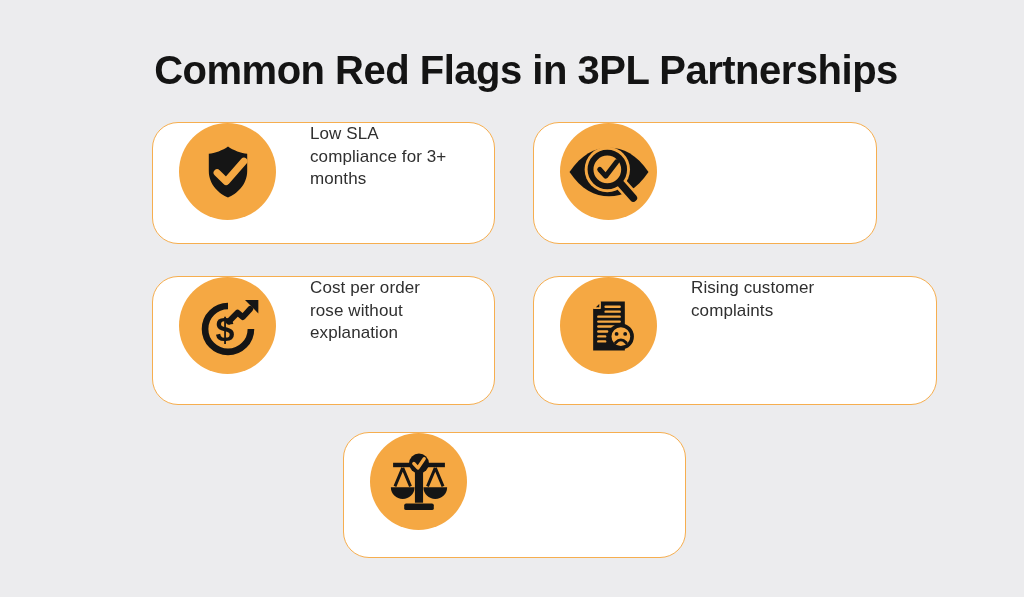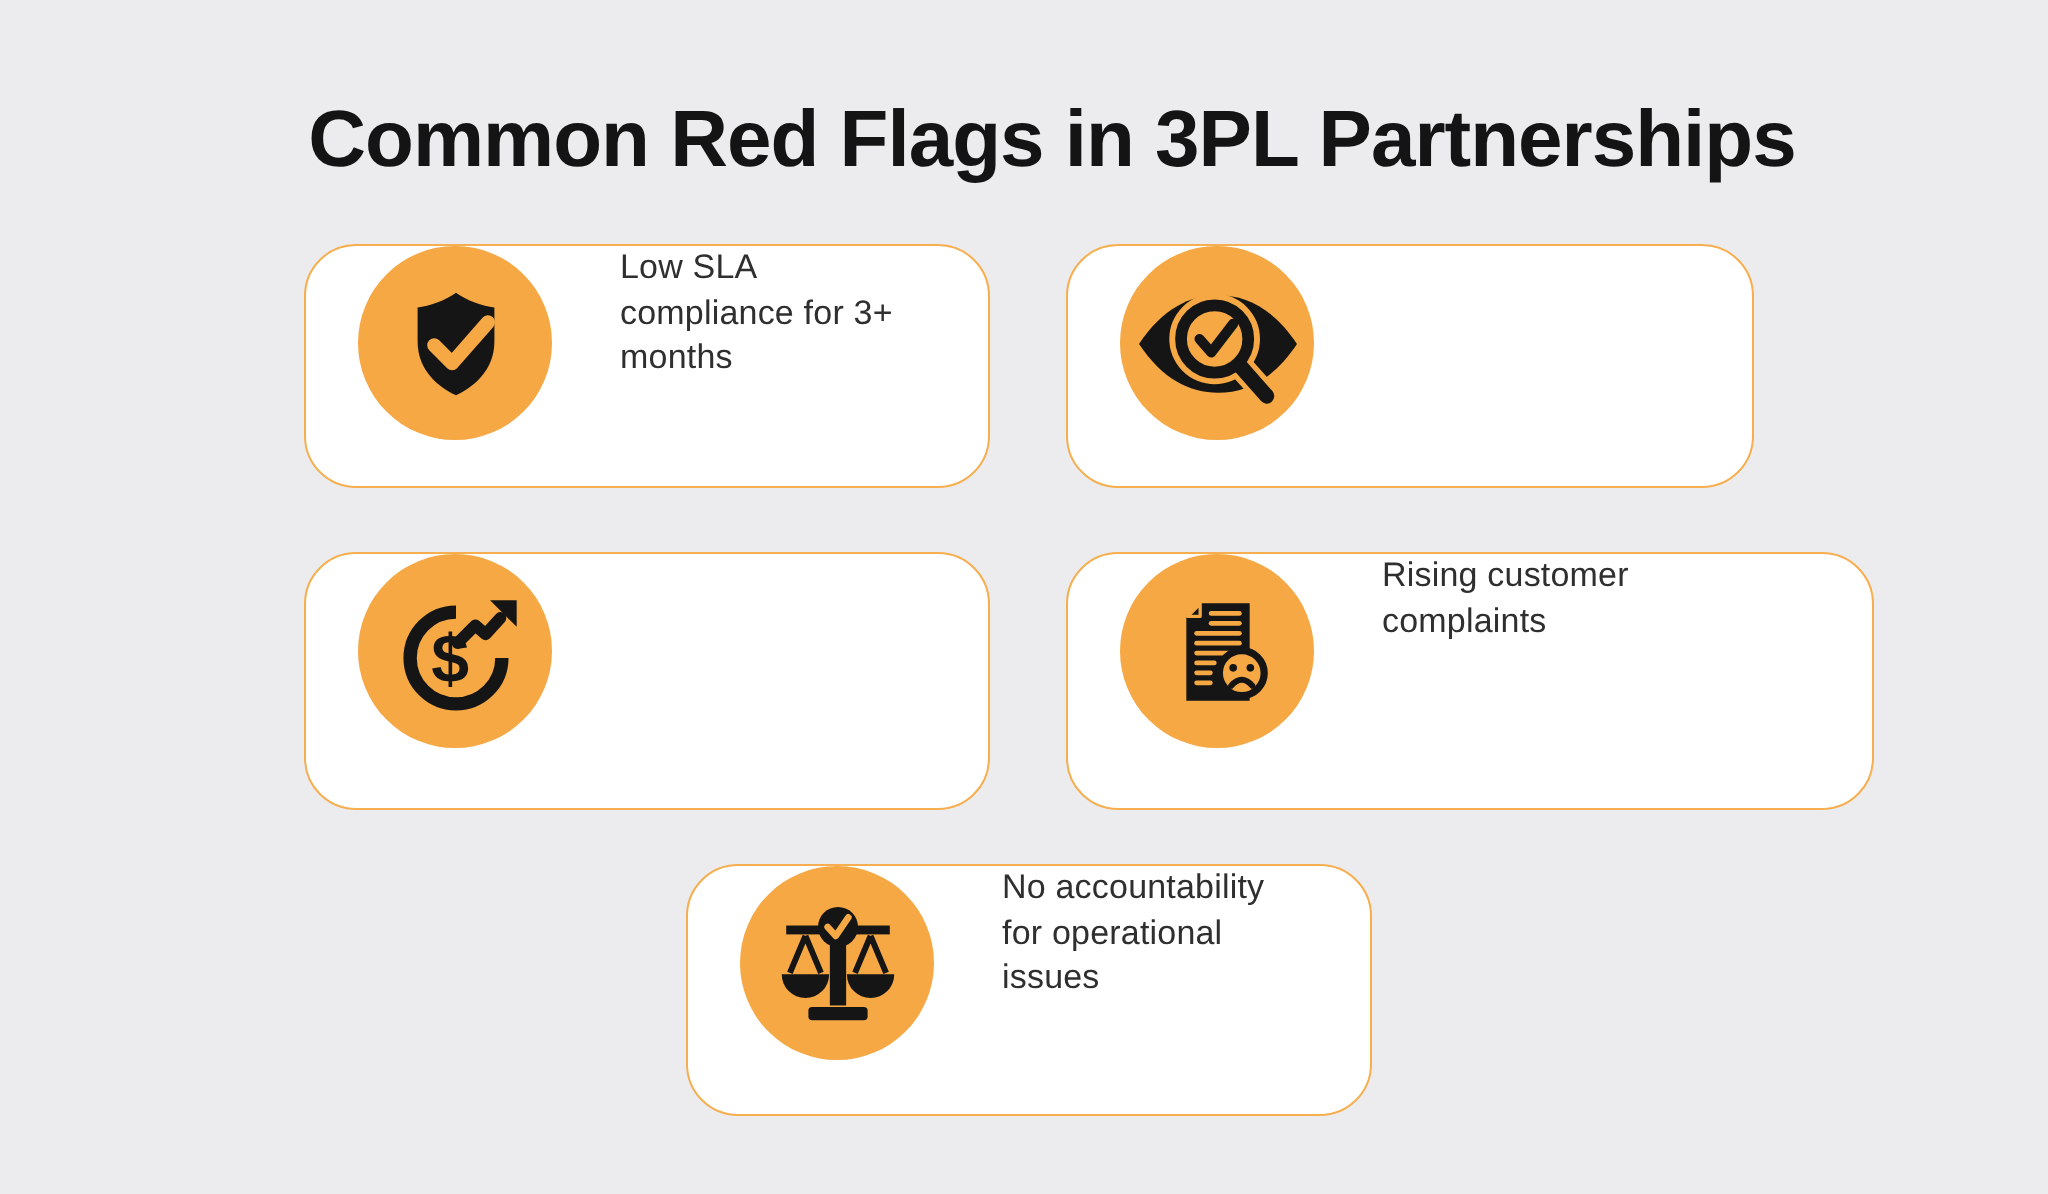--- a/index.html
+++ b/index.html
@@ -60,20 +60,23 @@
 
 <div class="card" style="left:152px;top:276px;width:343px;height:129px">
   <div class="circle">
     <svg width="74" height="74" viewBox="0 0 100 100">
       <path d="M50 23 A31 31 0 1 0 81 54" fill="none" stroke="#151515" stroke-width="9"></path>
       <polyline points="51,44 63,32 70,38 80,27" fill="none" stroke="#151515" stroke-width="8" stroke-linejoin="round" stroke-linecap="round"></polyline>
       <polygon points="73,15 91,15 91,33" fill="#151515"></polygon>
       <text x="46" y="70" text-anchor="middle" font-family="'Liberation Sans','DejaVu Sans',sans-serif" font-size="46" font-weight="bold" fill="#151515">$</text>
     </svg>
   </div>
+  <div class="card-text">Cost per order
+rose without
+explanation</div>
 </div>
 
 <div class="card" style="left:533px;top:276px;width:404px;height:129px">
   <div class="circle">
     <svg width="66" height="66" viewBox="0 0 100 100">
       <path d="M37 13 H74 V87 H26 V24 Z" fill="#151515"></path>
       <polygon points="27,23 36.5,13.5 36.5,23" fill="#151515" stroke="#F5A843" stroke-width="2.5" stroke-linejoin="round"></polygon>
       <rect x="43" y="19" width="25" height="3.6" rx="1.8" fill="#F5A843"></rect>
       <rect x="43" y="26.5" width="25" height="3.6" rx="1.8" fill="#F5A843"></rect>
       <rect x="32" y="34" width="36" height="3.6" rx="1.8" fill="#F5A843"></rect>
@@ -100,16 +103,13 @@
       <path d="M28 31 L17.5 56 M28 31 L38.5 56" fill="none" stroke="#151515" stroke-width="4"></path>
       <path d="M12 57 A16 16 0 0 0 44 57 Z" fill="#151515"></path>
       <path d="M72 31 L61.5 56 M72 31 L82.5 56" fill="none" stroke="#151515" stroke-width="4"></path>
       <path d="M56 57 A16 16 0 0 0 88 57 Z" fill="#151515"></path>
       <rect x="44.5" y="34" width="11" height="44" fill="#151515"></rect>
       <rect x="30" y="79" width="40" height="9" rx="2.5" fill="#151515"></rect>
       <circle cx="50" cy="25" r="13.5" fill="#151515"></circle>
       <polyline points="43,25 48.5,31 57,18.5" fill="none" stroke="#F5A843" stroke-width="4.5" stroke-linecap="round" stroke-linejoin="round"></polyline>
     </svg>
   </div>
-  <div class="card-text">No accountability
-for operational
-issues</div>
 </div>
 
 </body></html>

